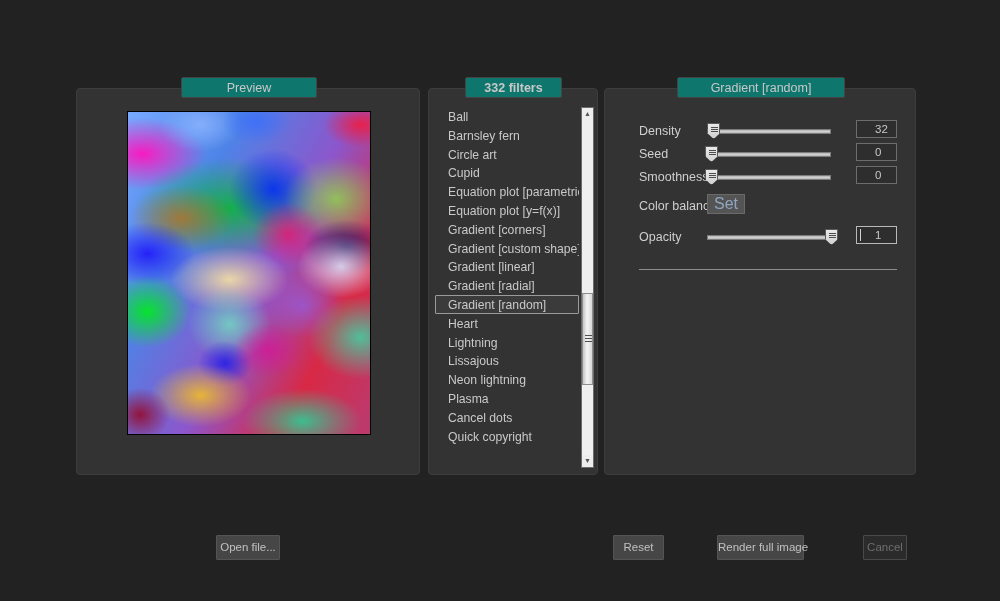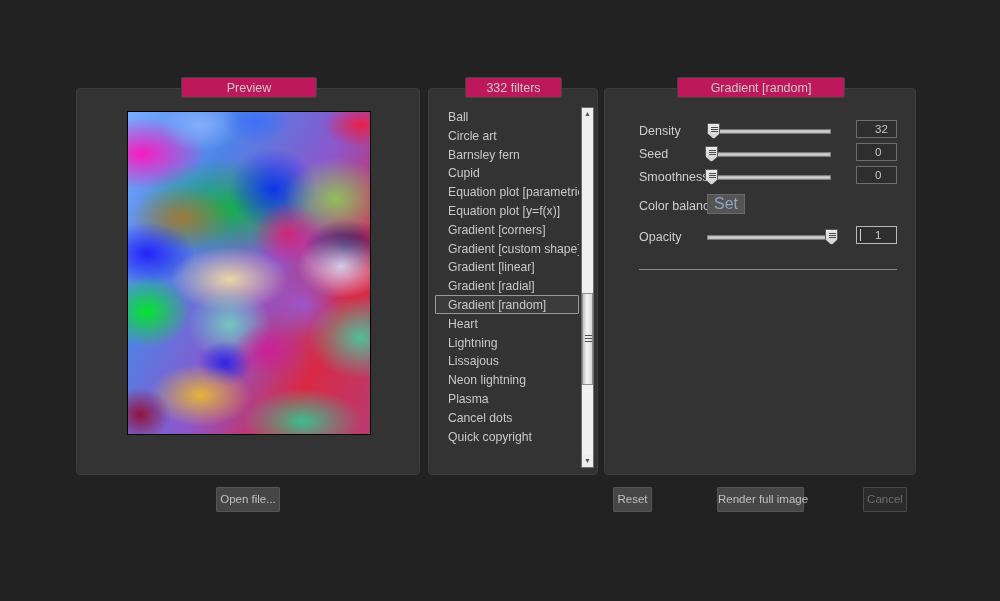--- a/index.html
+++ b/index.html
@@ -15,21 +15,21 @@
   
   .panel {
     position: absolute;
     background: #333333;
     border: 1px solid #3d3d3d;
     border-radius: 4px;
   }
   .panel-tab {
     position: absolute;
     top: -12px;
-    background: #be185d;
+    background: #0f766e;
     border: 1px solid #444444;
     border-radius: 2px;
     height: 21px;
     line-height: 20px;
     text-align: center;
     color: #c8c8c8;
     font-size: 12.5px;
     white-space: nowrap;
   }
 
@@ -40,21 +40,21 @@
     position: absolute;
     left: 50px; top: 22px;
     width: 244px; height: 324px;
     border: 1px solid #000000;
     overflow: hidden;
   }
   .grad-layer { position: absolute; inset: 0; }
 
   
   #filters-panel { left: 428px; top: 88px; width: 170px; height: 387px; }
-  #filters-tab { left: 36px; width: 97px; }
+  #filters-tab { left: 36px; width: 97px; font-weight: bold; }
   .filter-list {
     position: absolute;
     left: 6px; top: 18px; right: 18px; bottom: 6px;
     overflow: hidden;
   }
   .filter-item {
     height: 18.8px;
     line-height: 18.8px;
     padding-left: 12px;
     color: #c9c9c9;
@@ -173,23 +173,24 @@
   
   .btn {
     position: absolute;
     background: #464646;
     border: 1px solid #545454;
     color: #c0c0c0;
     font-size: 11.5px;
     text-align: center;
     white-space: nowrap;
     border-radius: 1px;
+    margin-top: 48px;
   }
   #open-file-btn { left: 216px; top: 487px; width: 64px; height: 25px; line-height: 23px; }
-  #reset-btn     { left: 613px; top: 487px; width: 39px; height: 25px; line-height: 23px; }
+  #reset-btn     { left: 613px; top: 487px; width: 51px; height: 25px; line-height: 23px; }
   #render-btn    { left: 717px; top: 487px; width: 87px; height: 25px; line-height: 23px; }
   #cancel-btn    {
     left: 863px; top: 487px; width: 44px; height: 25px; line-height: 23px;
     background: #2b2b2b; border: 1px solid #4a4a4a; color: #6e6e6e;
   }
 </style>
 </head>
 <body>
 
 <div class="app">
@@ -247,22 +248,22 @@
     </div>
   </div>
 
   <div class="btn" id="open-file-btn">Open file...</div>
 
   <div class="panel" id="filters-panel">
     <div class="panel-tab" id="filters-tab">332 filters</div>
 
     <div class="filter-list">
       <div class="filter-item">Ball</div>
+      <div class="filter-item">Barnsley fern</div>
       <div class="filter-item">Circle art</div>
-      <div class="filter-item">Barnsley fern</div>
       <div class="filter-item">Cupid</div>
       <div class="filter-item">Equation plot [parametric]</div>
       <div class="filter-item">Equation plot [y=f(x)]</div>
       <div class="filter-item">Gradient [corners]</div>
       <div class="filter-item">Gradient [custom shape]</div>
       <div class="filter-item">Gradient [linear]</div>
       <div class="filter-item">Gradient [radial]</div>
       <div class="filter-item selected">Gradient [random]</div>
       <div class="filter-item">Heart</div>
       <div class="filter-item">Lightning</div>

